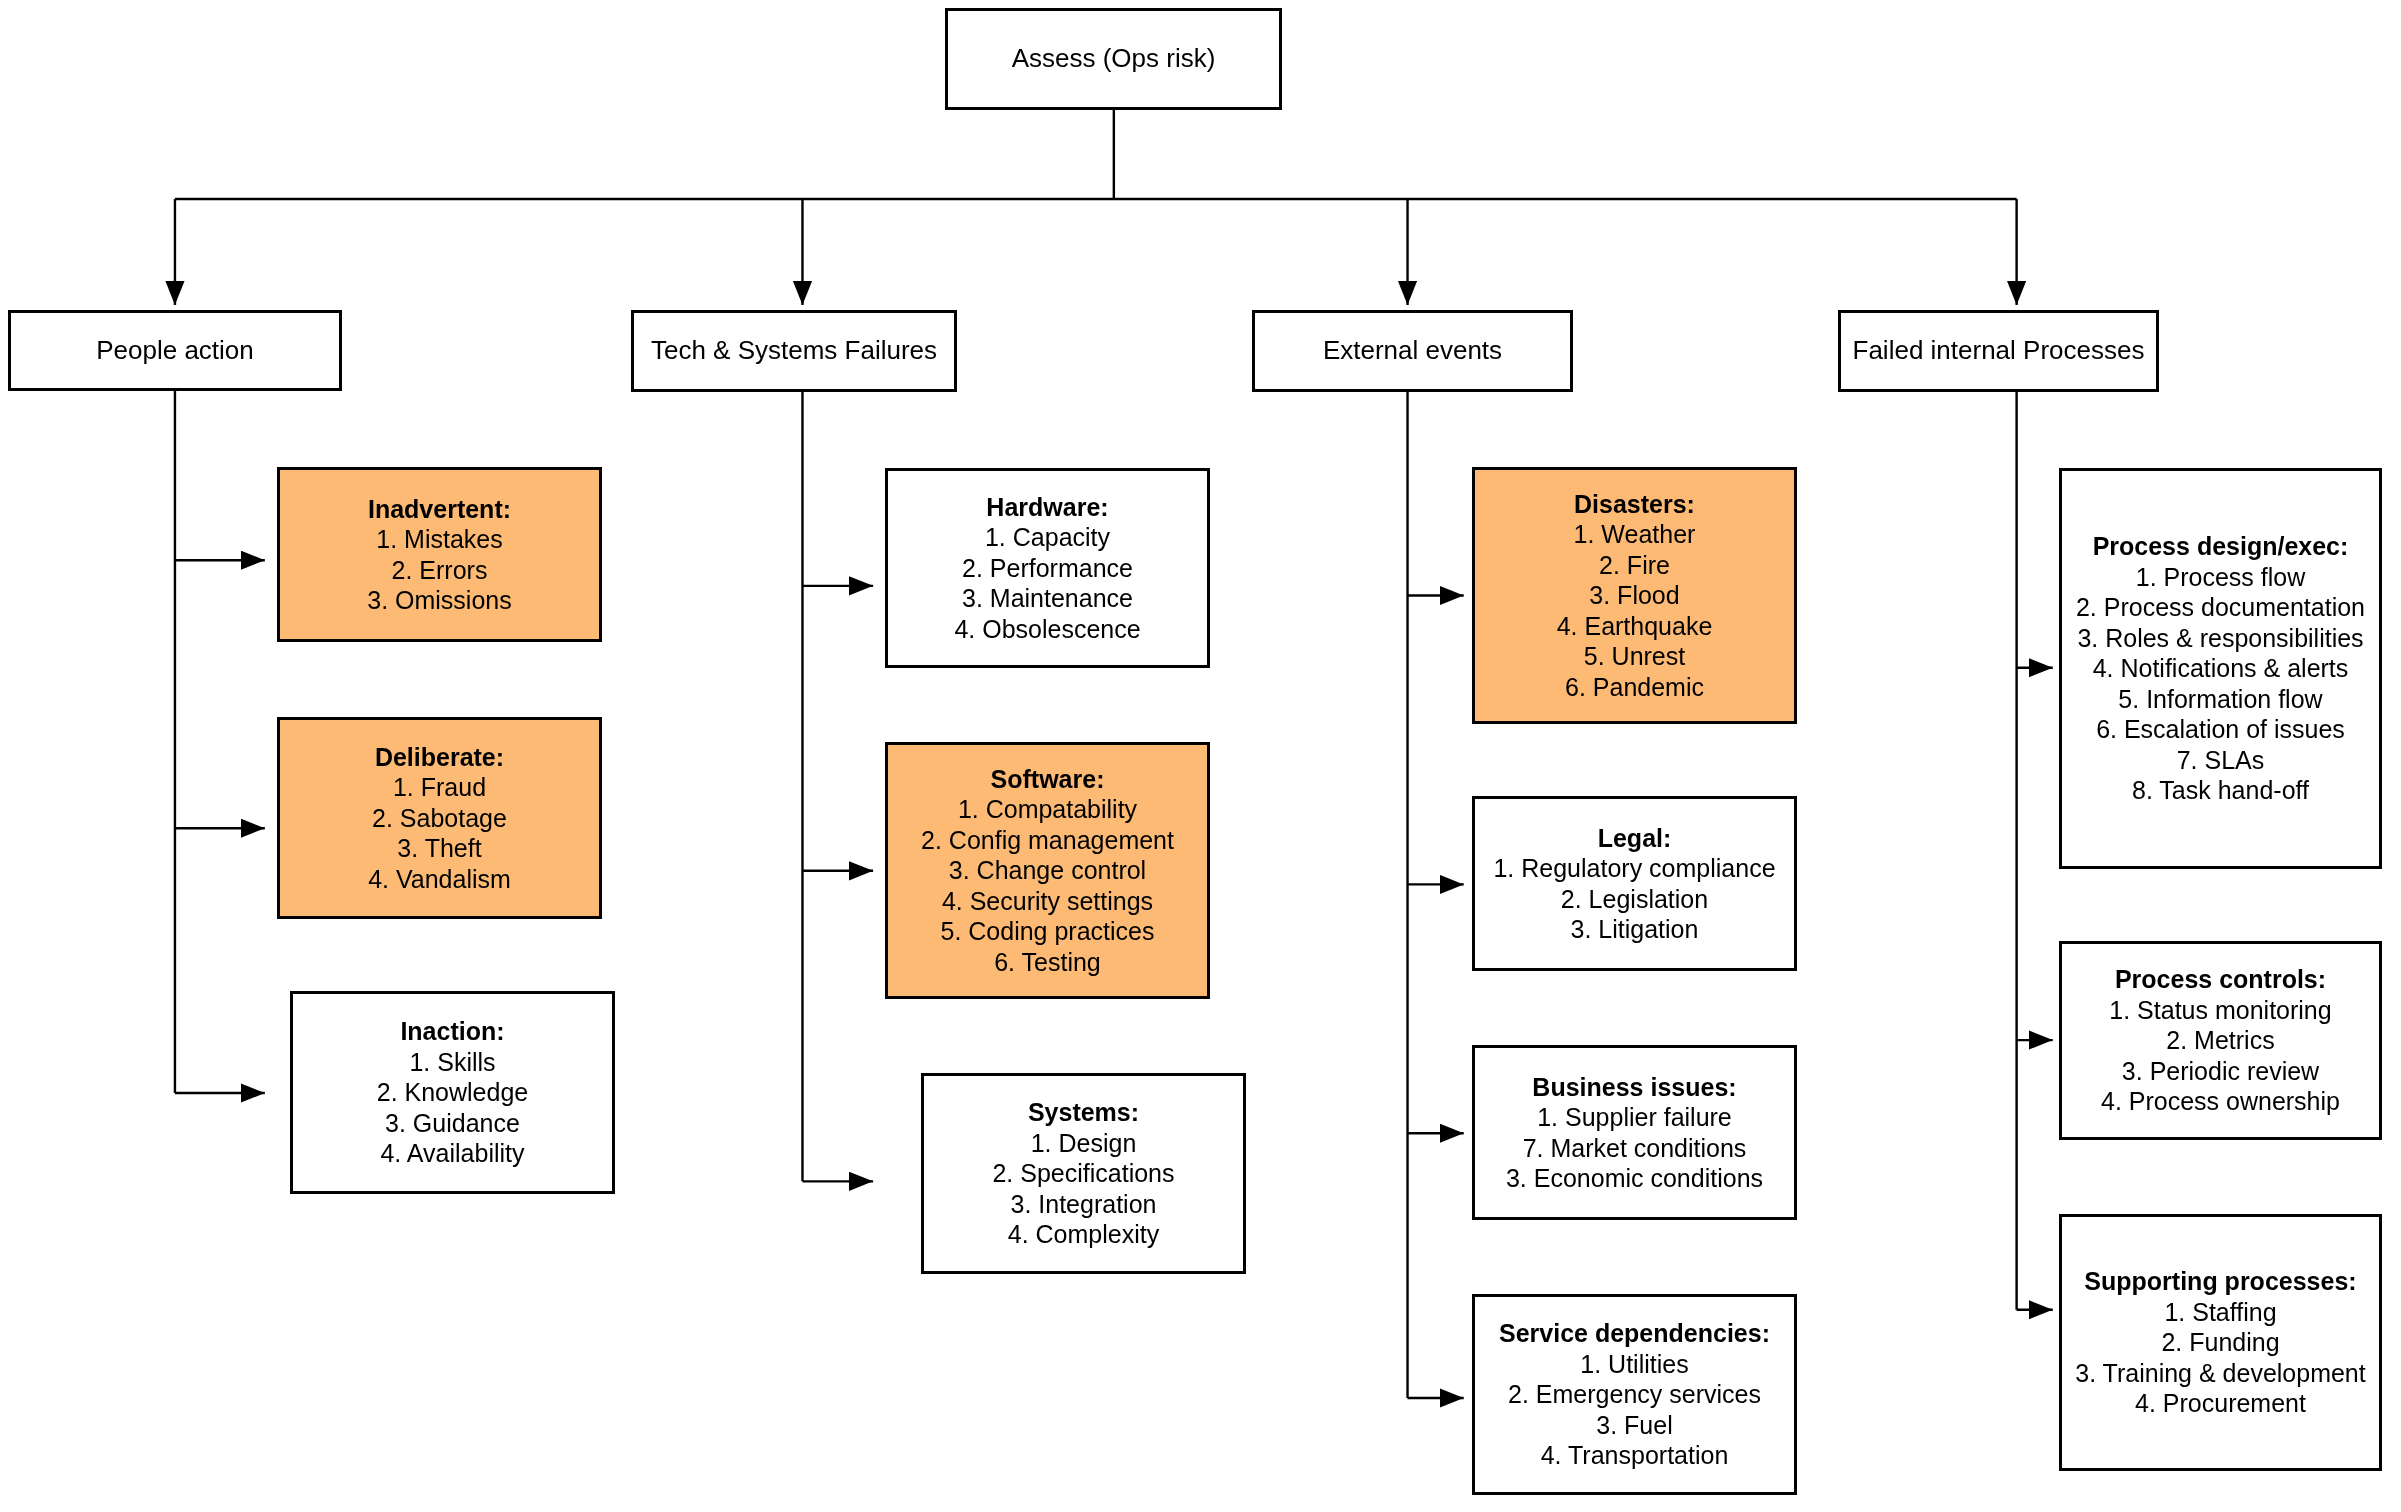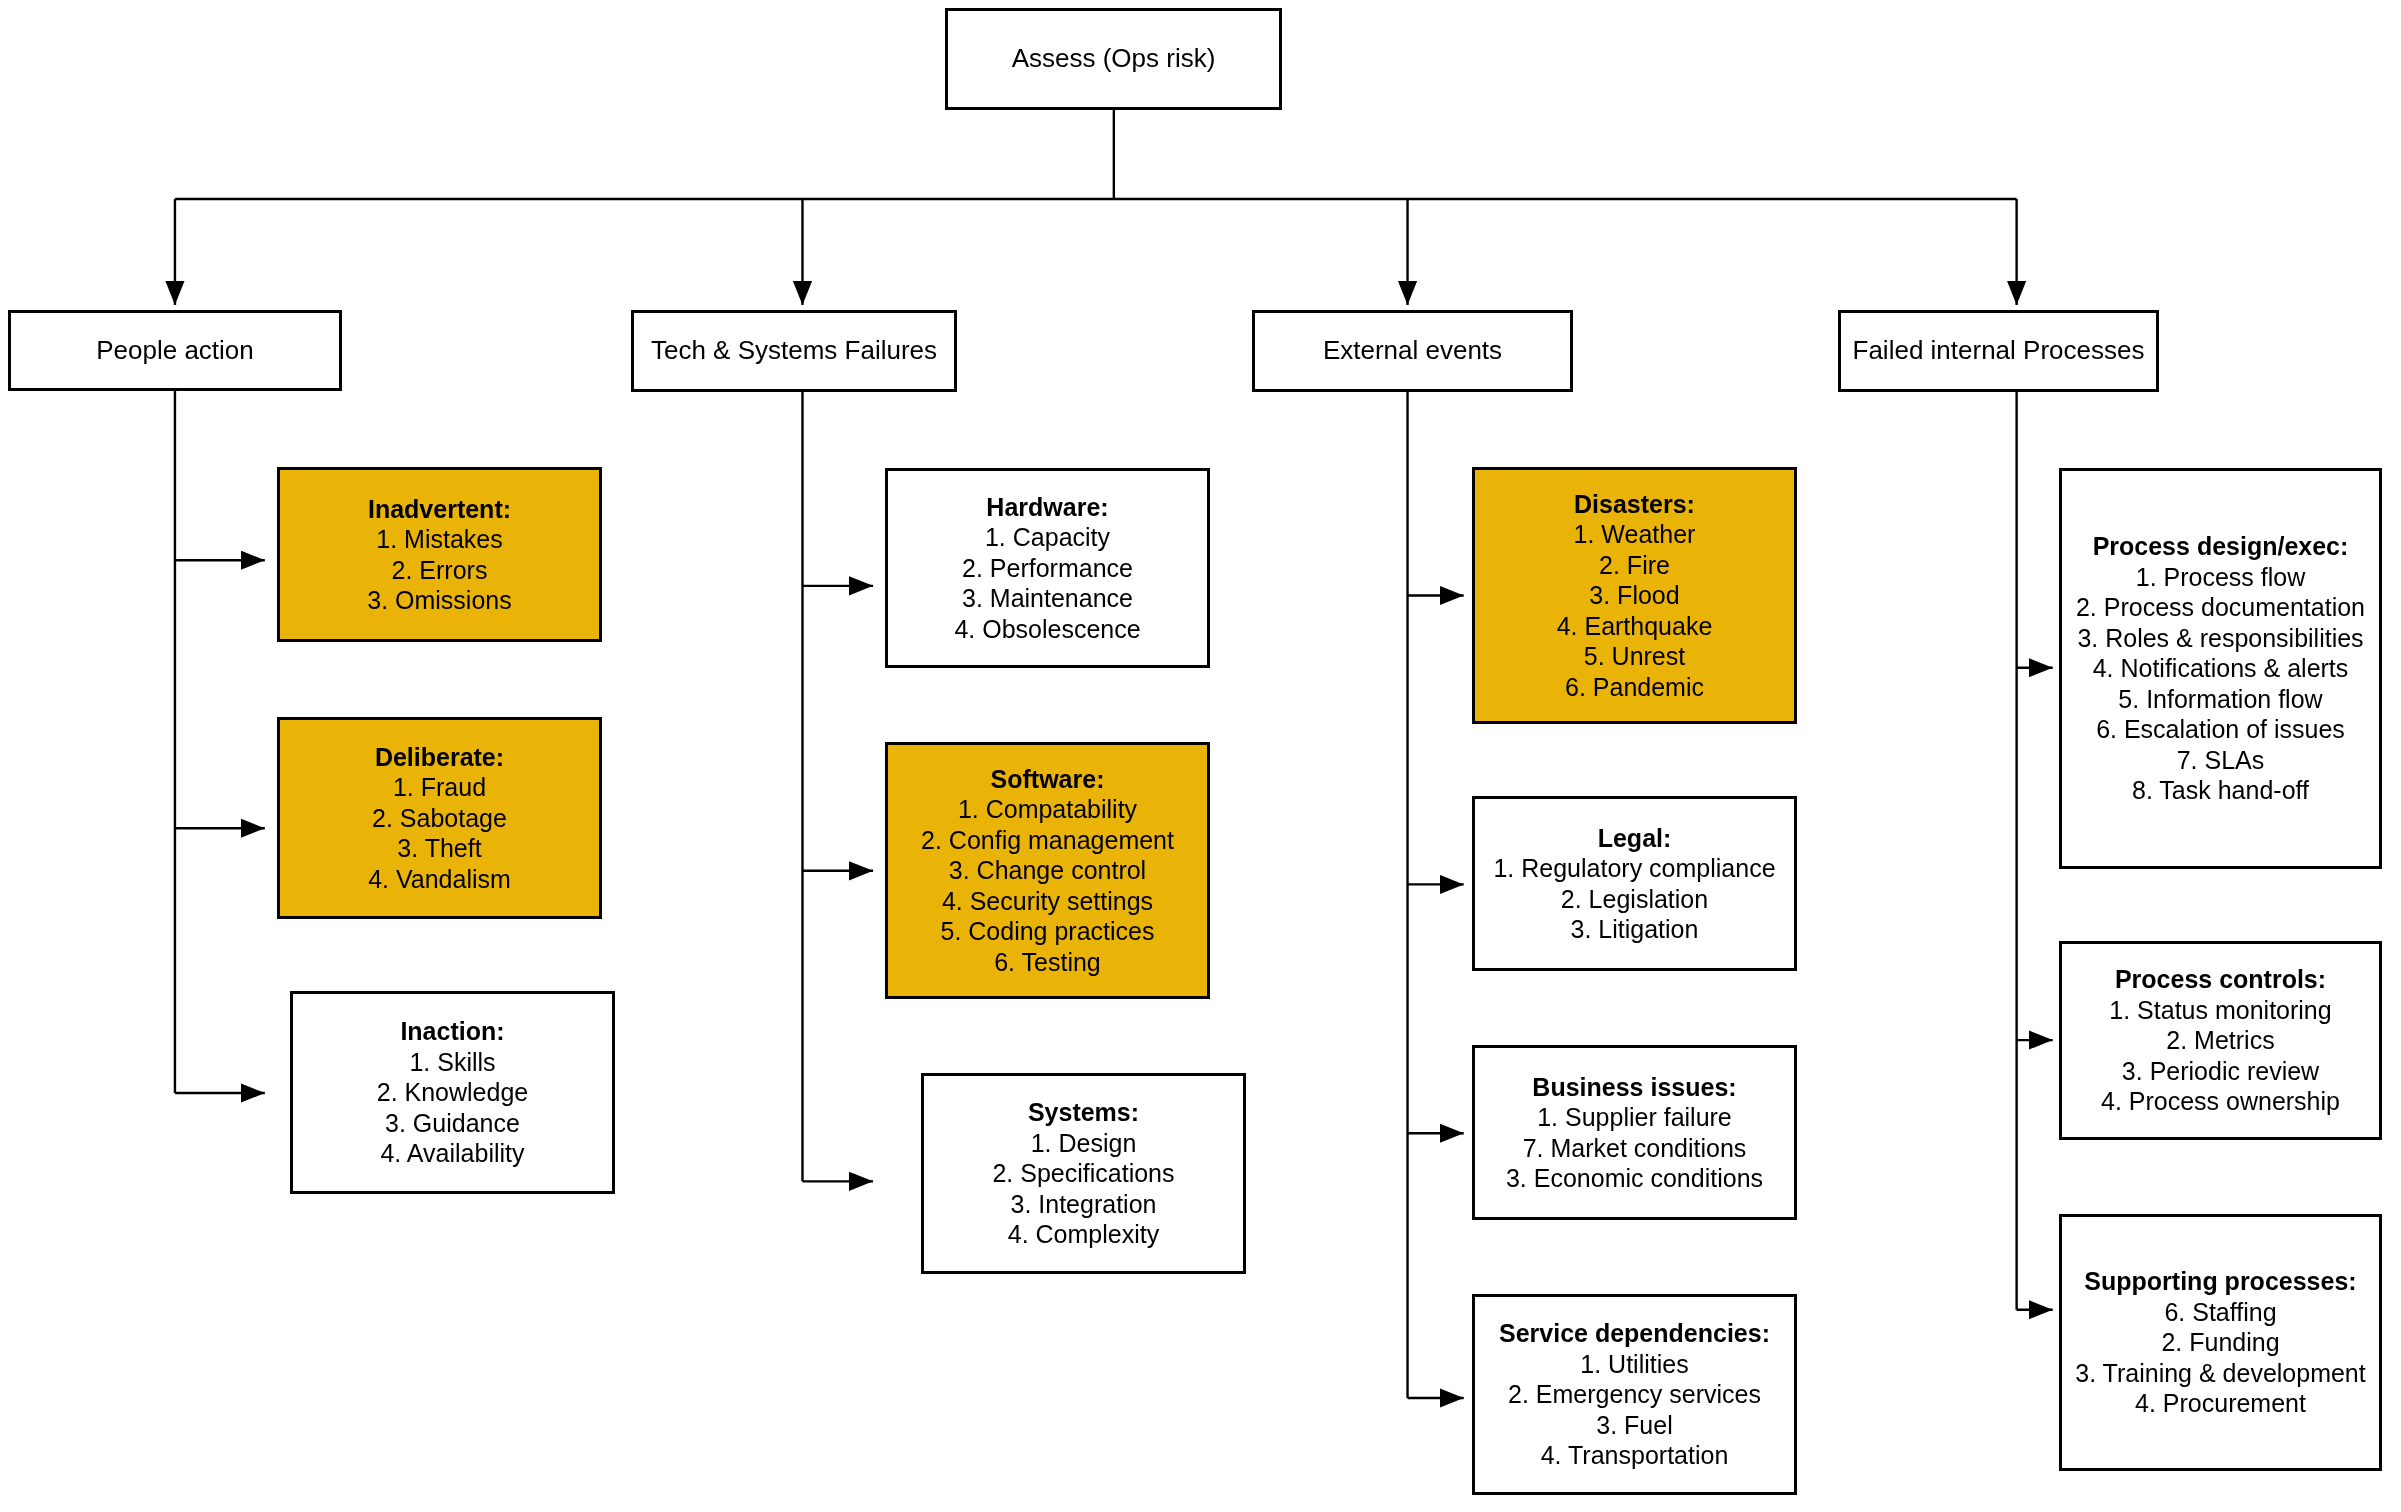--- a/index.html
+++ b/index.html
@@ -4,21 +4,21 @@
 <style>
   html,body{margin:0;padding:0;background:#ffffff;}
   body{width:2401px;height:1512px;position:relative;
        font-family:"Liberation Sans","DejaVu Sans",sans-serif;color:#000;}
   #canvas{position:absolute;left:0;top:0;width:2401px;height:1512px;overflow:hidden;}
   svg#wires{position:absolute;left:0;top:0;width:2401px;height:1512px;pointer-events:none;}
 
   .node{position:absolute;box-sizing:border-box;border:3.2px solid #000;background:#ffffff;
         display:flex;flex-direction:column;align-items:center;justify-content:center;
         text-align:left;line-height:1.22;}
-  .node.shaded{background:#eab308;}
+  .node.shaded{background:#fdba74;}
   .node .ttl{font-weight:bold;}
   .node .ln{white-space:nowrap;}
   .node .ln.wrap{white-space:normal;}
 
   
   .topnode{font-size:26px;}
   .catnode{font-size:26px;}
   .leaf{font-size:25px;}
   .leaf .ttl{font-size:25px;}
 </style>
@@ -183,20 +183,20 @@
   <div class="node leaf" style="left:2059px;top:941px;width:323px;height:199px;">
     <div class="ttl">Process controls:</div>
     <div class="ln">1. Status monitoring</div>
     <div class="ln">2. Metrics</div>
     <div class="ln">3. Periodic review</div>
     <div class="ln">4. Process ownership</div>
   </div>
 
   <div class="node leaf" style="left:2059px;top:1214px;width:323px;height:257px;">
     <div class="ttl">Supporting processes:</div>
-    <div class="ln">6. Staffing</div>
+    <div class="ln">1. Staffing</div>
     <div class="ln">2. Funding</div>
     <div class="ln wrap">3. Training &amp; development</div>
     <div class="ln">4. Procurement</div>
   </div>
 
 </div>
 
 
 </body></html>

